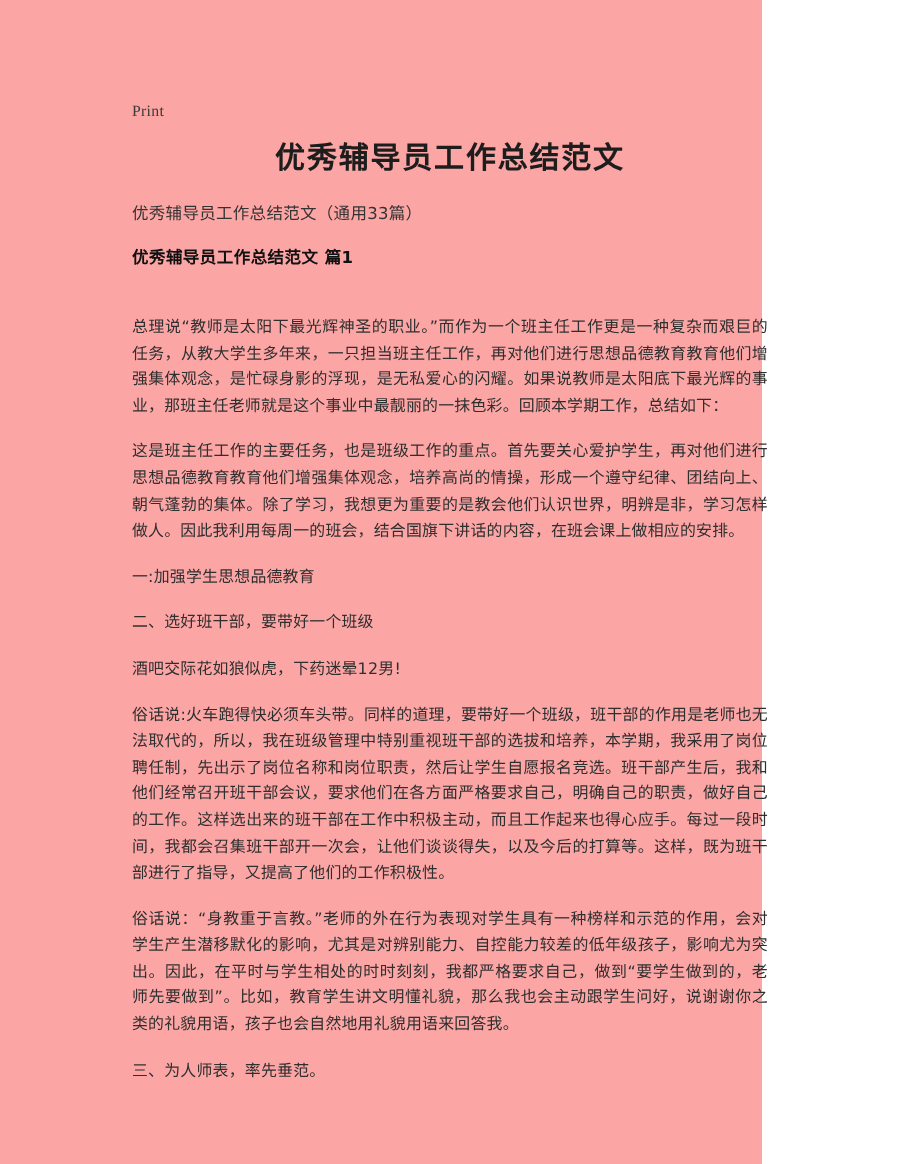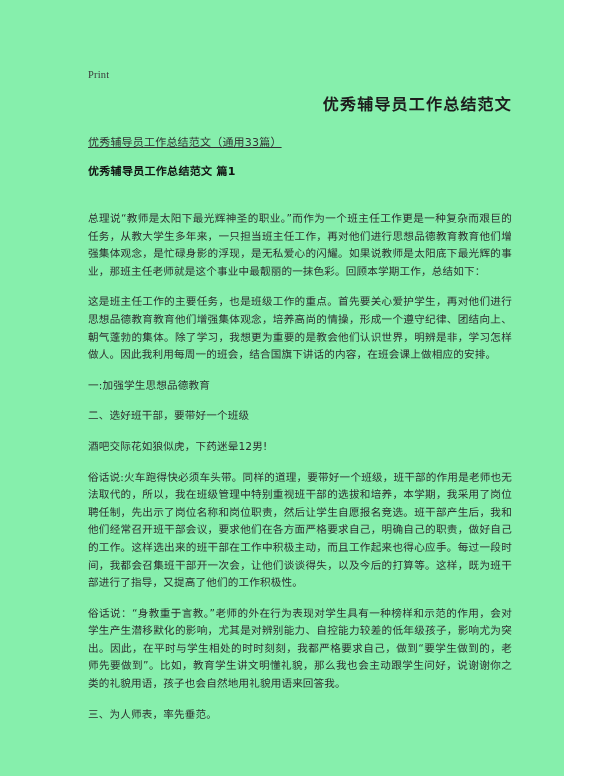--- a/index.html
+++ b/index.html
@@ -11,23 +11,23 @@
   body {
     width: 600px;
     height: 776px;
     overflow: hidden;
     font-family: "DejaVu Sans", "Liberation Sans", sans-serif;
     color: #2b2b2b;
     -webkit-font-smoothing: antialiased;
   }
   .page {
     position: relative;
-    width: 564px;
+    width: 508px;
     height: 776px;
-    background: #86efac;
+    background: #fca5a5;
     box-sizing: border-box;
   }
   .print-link {
     position: absolute;
     left: 88px;
     top: 68px;
     font-family: "Liberation Serif", "DejaVu Serif", serif;
     font-size: 10.5px;
     line-height: 13px;
     color: #3a3a3a;
@@ -39,35 +39,34 @@
     text-decoration: none;
   }
   .content {
     position: absolute;
     left: 88px;
     top: 94px;
     width: 424px;
   }
   .doc-title {
     margin: 0 0 16px 0;
-    font-size: 16px;
+    font-size: 20px;
     line-height: 24px;
     font-weight: 700;
-    text-align: right;
+    text-align: center;
     color: #1d1d1d;
     letter-spacing: 1.2px;
-    font-family: Liberation Mono, monospace;
+    font-family: Liberation Serif, serif;
   }
   .subtitle {
     margin: 0 0 12px 0;
     font-size: 11px;
     line-height: 17px;
     color: #333333;
     letter-spacing: 0.2px;
-    text-decoration: underline;
   }
   .section-heading {
     margin: 0 0 30px 0;
     font-size: 11px;
     line-height: 17px;
     font-weight: 700;
     color: #111111;
     letter-spacing: 0.3px;
   }
   .para {

